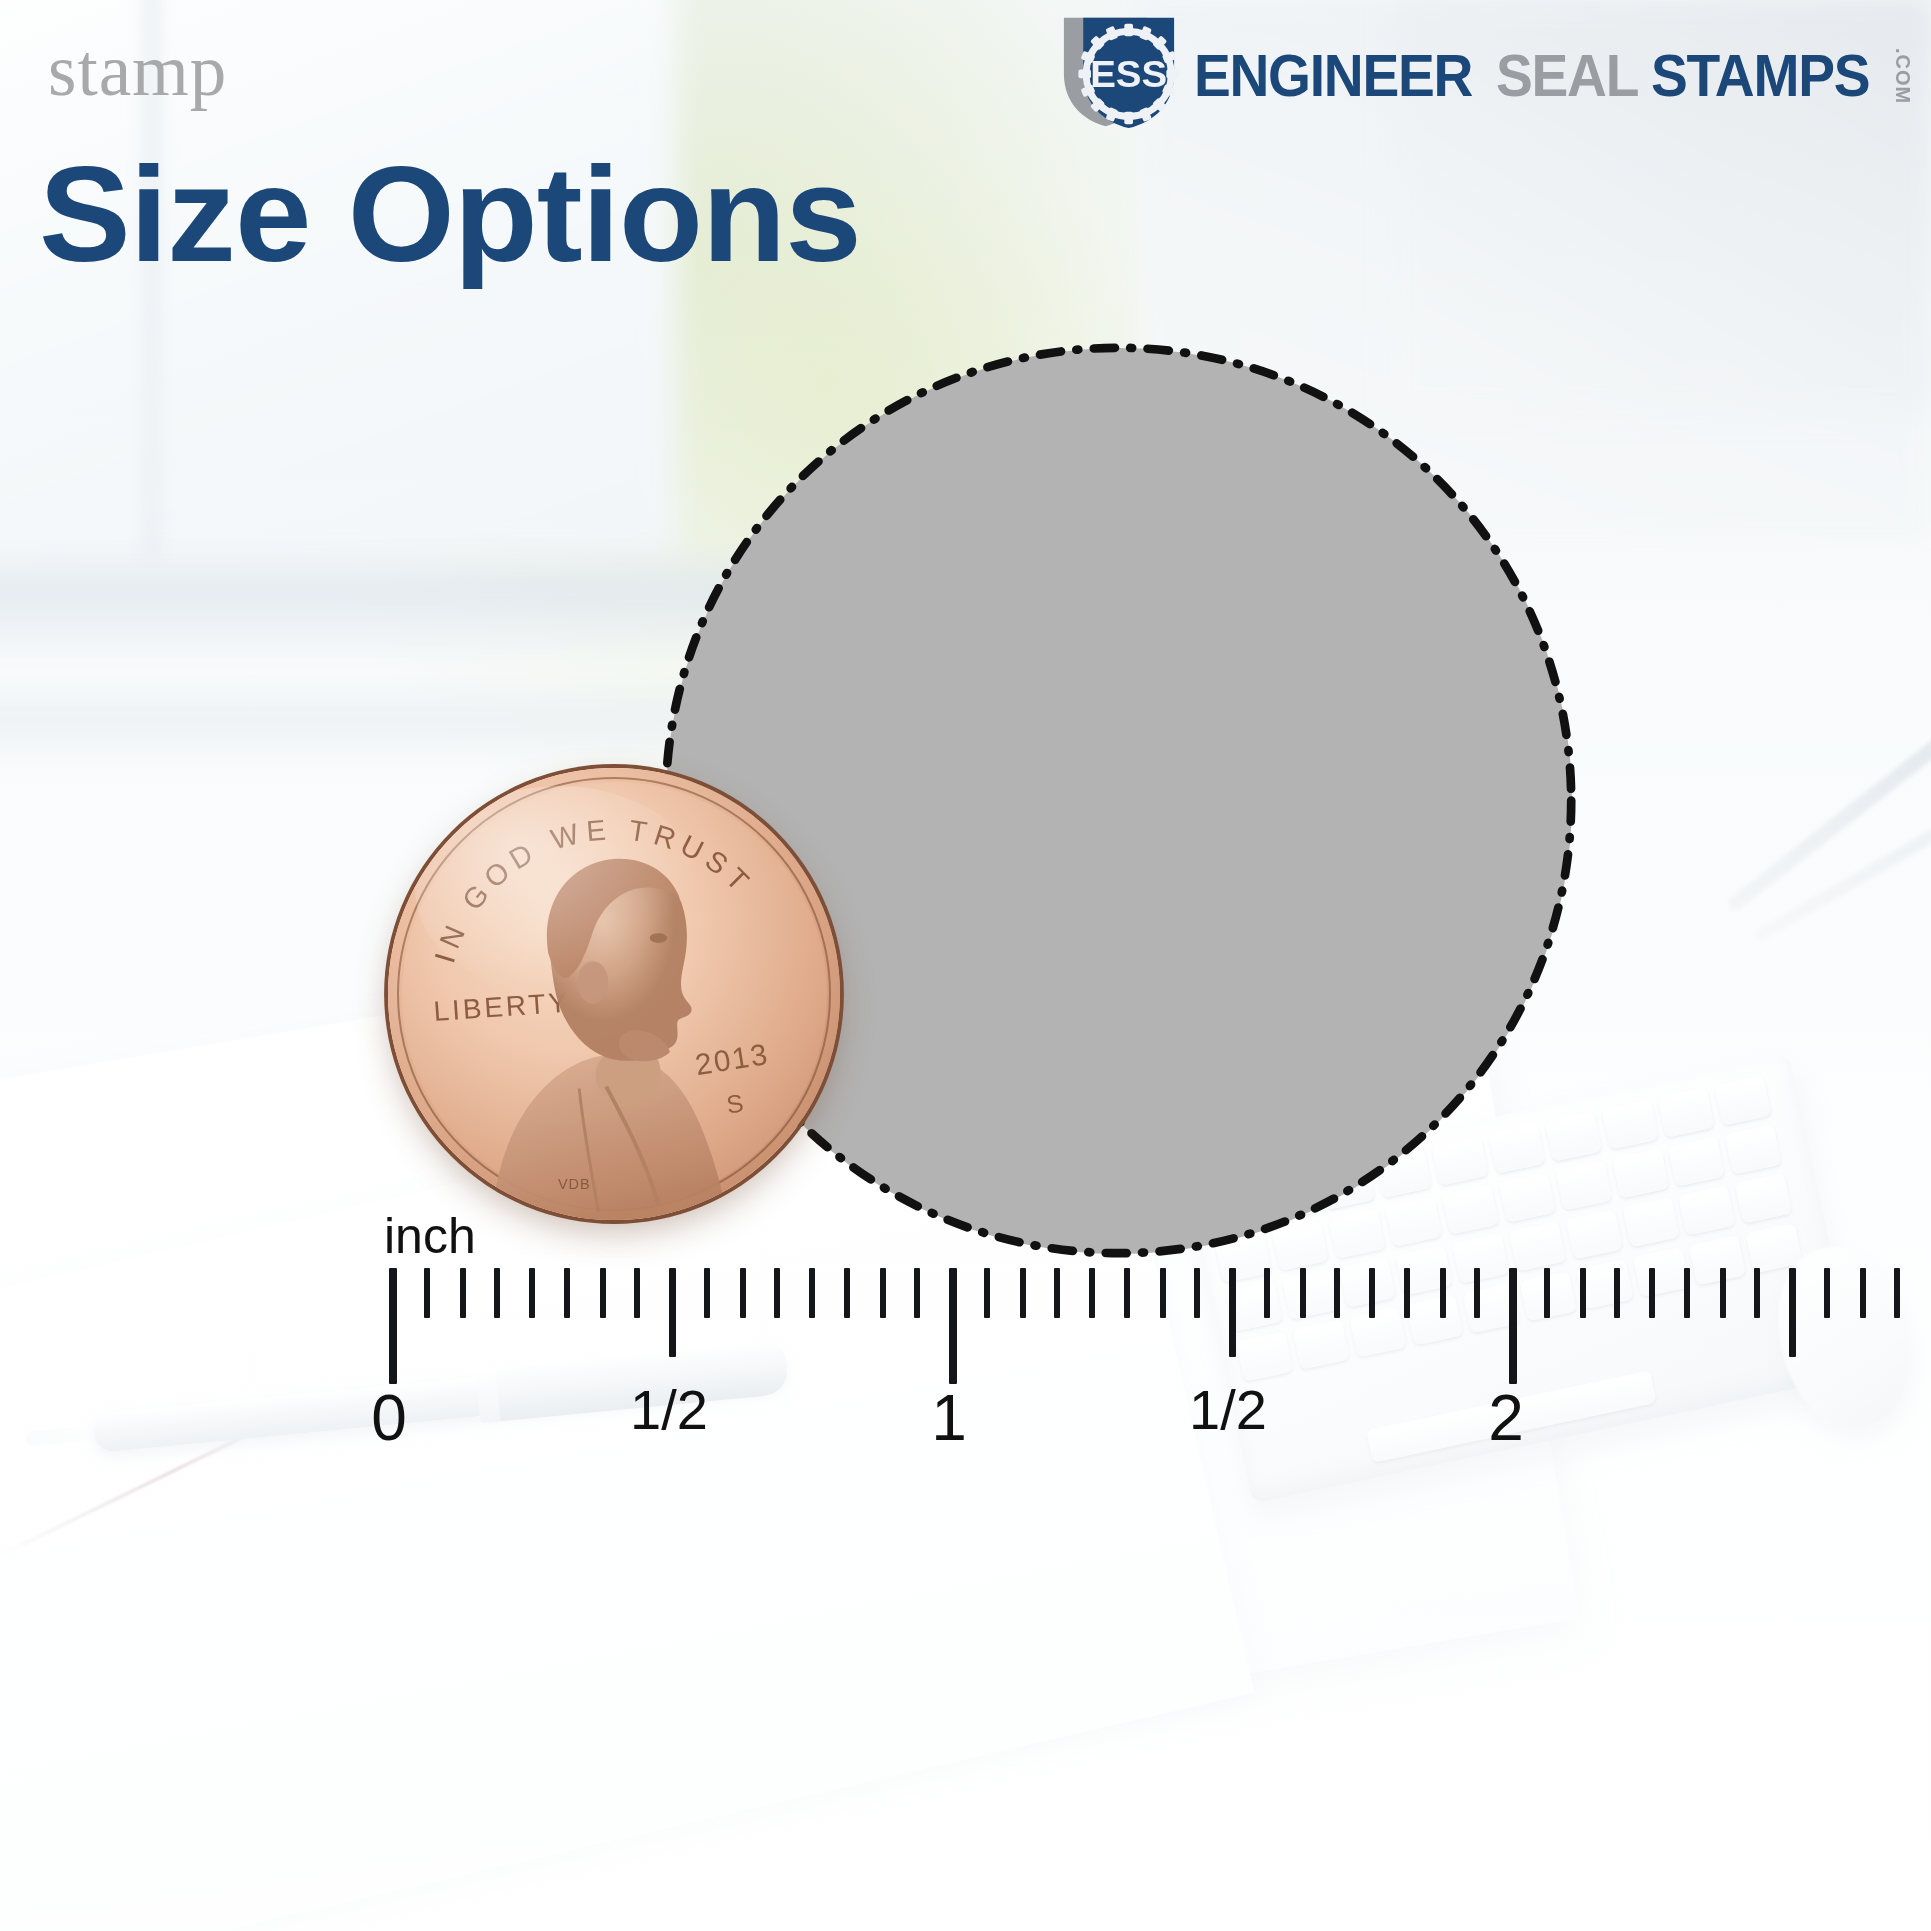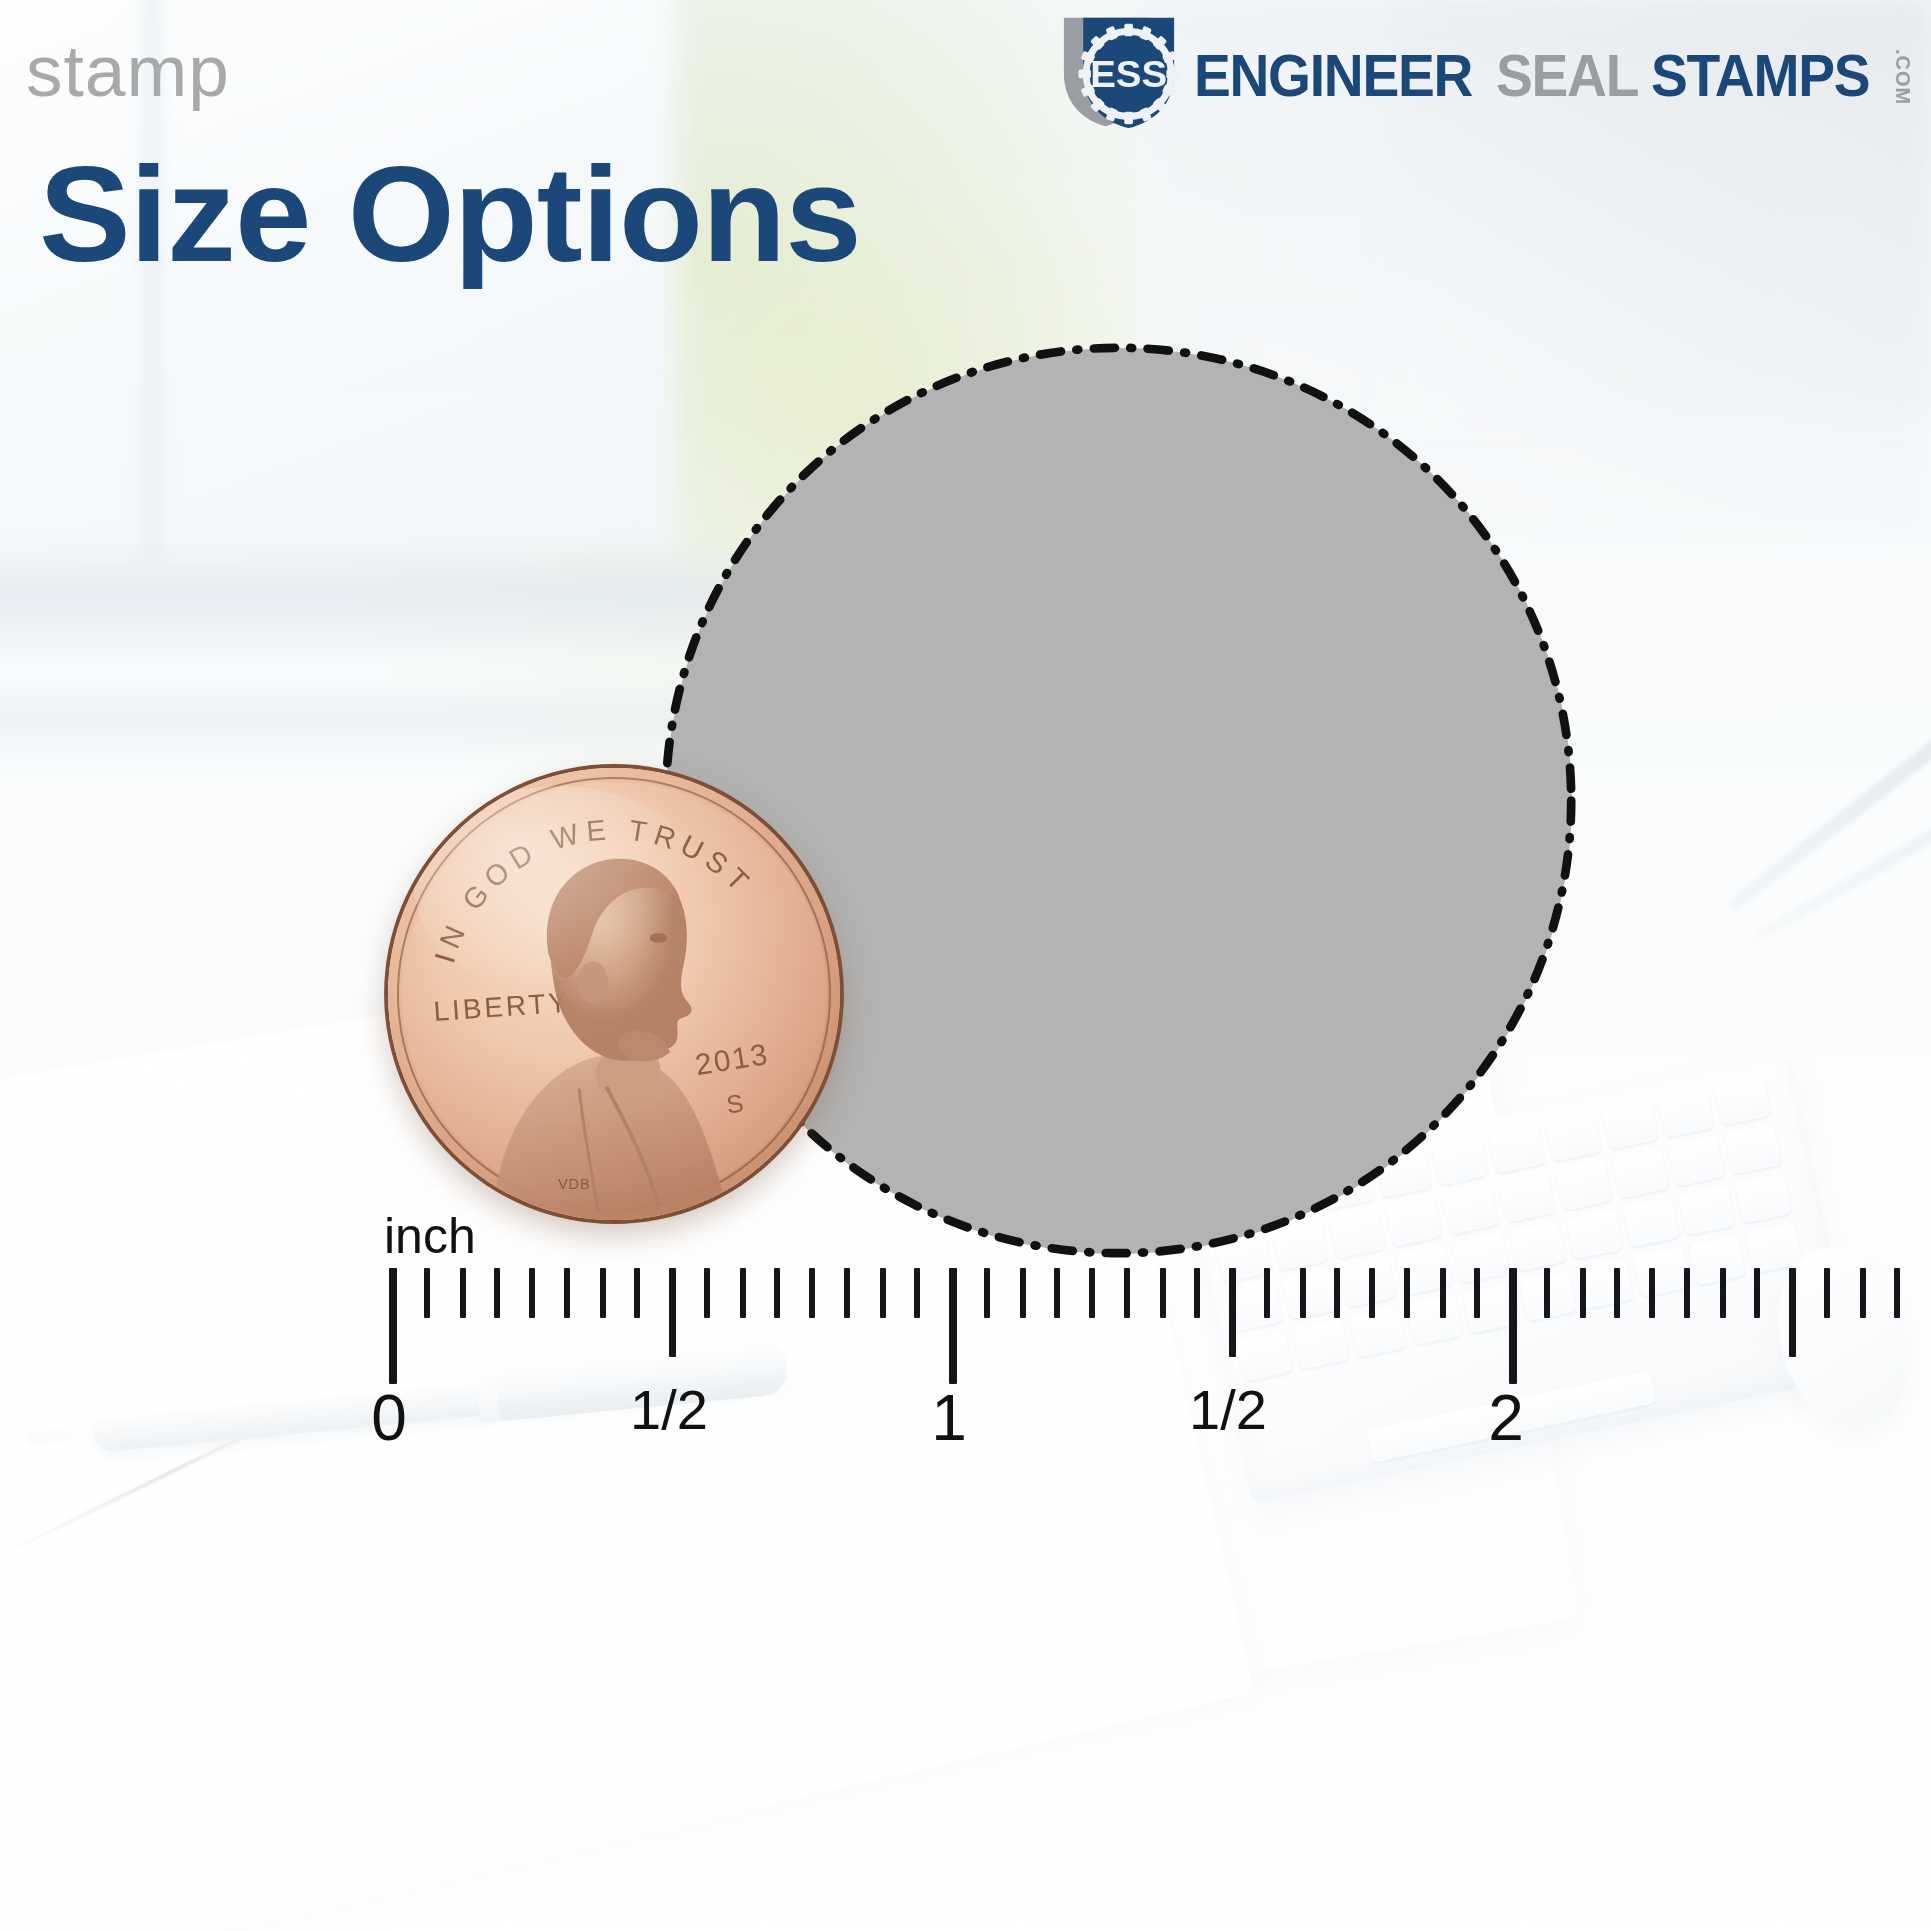--- a/index.html
+++ b/index.html
@@ -160,37 +160,37 @@
   
   .bg-veil {
     position:absolute; inset:0;
     background:linear-gradient(180deg, rgba(255,255,255,.38) 0%, rgba(255,255,255,.46) 45%, rgba(255,255,255,.72) 100%);
     pointer-events:none;
   }
 
   
   .header { position:absolute; left:0; top:0; width:1931px; height:164px; }
   .stamp-word {
-    position:absolute; left:26px; top:29px;
+    position:absolute; left:48px; top:29px;
     font-size:73px; font-weight:400; color:#a8a9ab; letter-spacing:1px;
-    font-family:Liberation Sans, sans-serif;
+    font-family:Liberation Serif, serif;
   }
   .page-title {
     position:absolute; left:39px; top:147px;
     font-size:135px; line-height:1; font-weight:700;
     color:#1c4879; letter-spacing:-1px;
     transform:scaleX(1.02);
     transform-origin:left top;
     font-family:"Liberation Sans", sans-serif;
   }
 
   
   .logo { position:absolute; right:17.4px; top:13.5px; height:116px; display:flex; align-items:center; }
   .logo-shield { position:relative; width:122px; height:116px; margin-right:13.5px; }
-  .logo-text { display:flex; align-items:flex-end;margin-top:8px; }
+  .logo-text { display:flex; align-items:center;margin-top:8px; }
   .logo-word {
     font-size:60px; font-weight:700; line-height:1;
     letter-spacing:-1.4px;
     transform:scaleX(.92); transform-origin:left center;
     font-family:"Liberation Sans", sans-serif;
   }
   .lw-blue { color:#1c4879; }
   .lw-grey { color:#9a9da1; }
   .logo-dotcom {
     writing-mode:vertical-rl;

